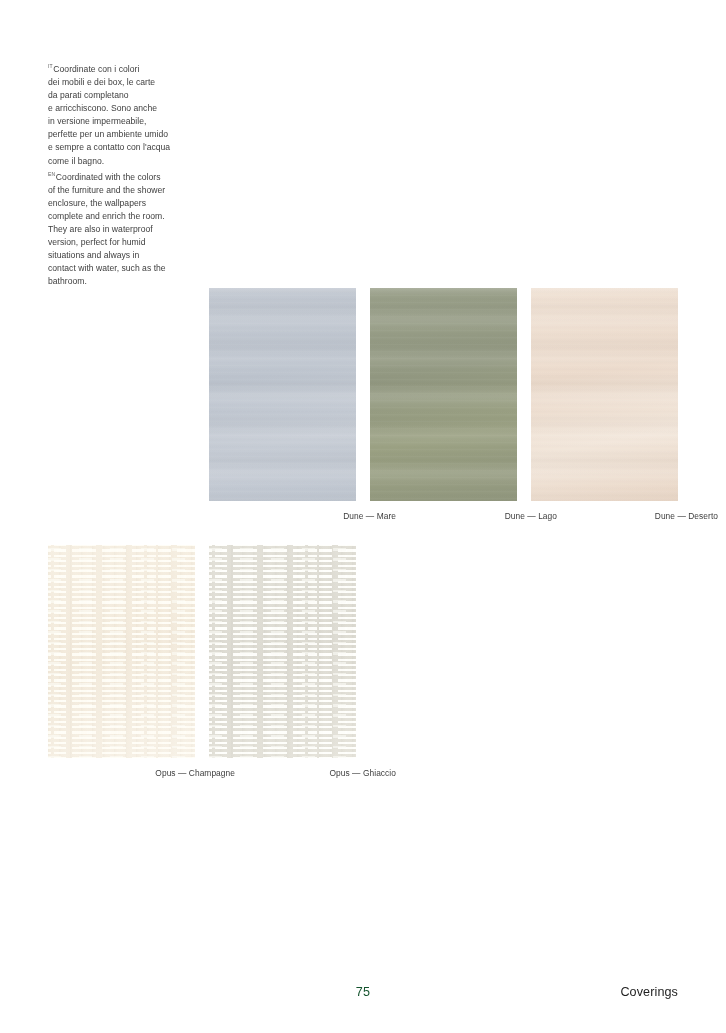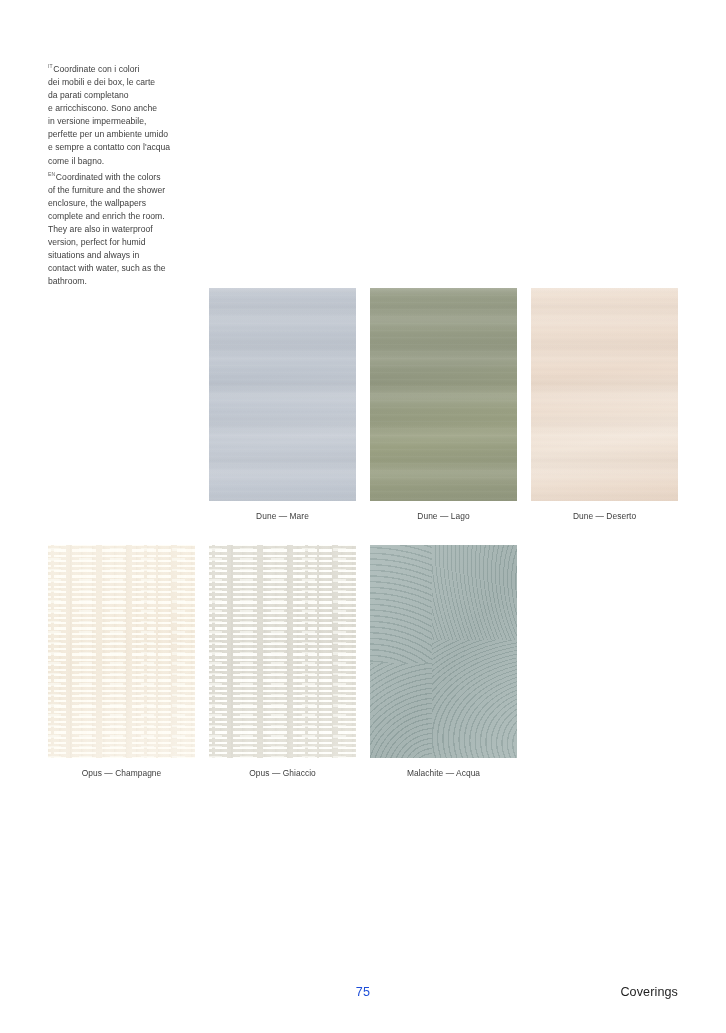--- a/index.html
+++ b/index.html
@@ -63,21 +63,21 @@
     height: 213px;
     position: relative;
     overflow: hidden;
     background-repeat: no-repeat;
   }
   .caption {
     position: absolute;
     top: 223px;
     left: -40px;
     width: 227px;
-    text-align: center;
+    text-align: right;
     font-size: 8.4px;
     line-height: 11px;
     color: #3d3d3d;
     letter-spacing: .06px;
     white-space: nowrap;
   }
 
   
   
   .tex-dune::before,
@@ -190,21 +190,21 @@
     left: 0; top: 985px;
     width: 726px;
     height: 26px;
   }
   #page-number {
     position: absolute;
     left: 0; top: 0;
     width: 726px;
     text-align: center;
     font-size: 12.6px;
-    color: #1d4ed8;
+    color: #14532d;
     letter-spacing: .2px;
   }
   #brand-name {
     position: absolute;
     right: 48px; top: 0;
     font-size: 12.6px;
     color: #1e1e1e;
     letter-spacing: .1px;
     text-align: right;
   }
@@ -263,29 +263,19 @@
 
   <div class="cell" style="left:209px">
     <div class="swatch tex-opus" style="background:linear-gradient(165deg,#e2e0d7 0%,#dcdad1 50%,#e5e3da 100%);--dash:rgba(255,255,252,.95);--dash2:rgba(252,252,247,.72)">
       <div class="vgrain"></div>
       <div class="dash-layer"></div>
       <div class="dash-layer2"></div>
     </div>
     <div class="caption">Opus — Ghiaccio</div>
   </div>
 
-  <div class="cell" style="left:370px">
-    <div class="swatch tex-mal" style="background:#aab9b7;--ln:rgba(128,148,146,.50)">
-      <div class="blk" style="left:0;top:0;width:62px;height:118px;--rot:-18deg;--cx:12%;--cy:86%;--rx:72%;--ry:40%"></div>
-      <div class="blk" style="left:62px;top:0;width:85px;height:95px;--rot:62deg;--cx:78%;--cy:18%;--rx:58%;--ry:34%"></div>
-      <div class="blk" style="left:62px;top:95px;width:85px;height:118px;--rot:8deg;--cx:95%;--cy:60%;--rx:66%;--ry:30%"></div>
-      <div class="blk" style="left:0;top:118px;width:62px;height:95px;--rot:-42deg;--cx:40%;--cy:72%;--rx:52%;--ry:30%"></div>
-      <div class="sheen"></div>
-    </div>
-    <div class="caption">Malachite — Acqua</div>
-  </div>
 
 </div>
 
 <div id="footer">
   <div id="page-number">75</div>
   <div id="brand-name">Coverings</div>
 </div>
 
 </body></html>

